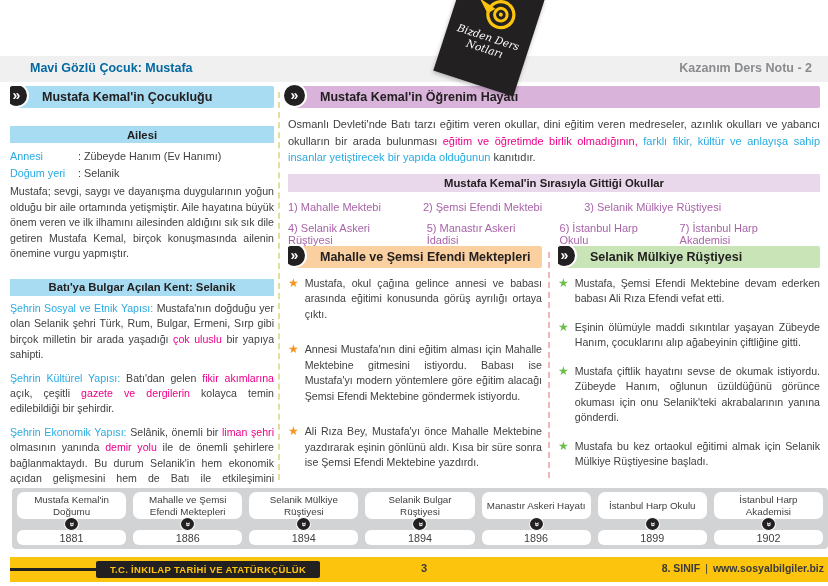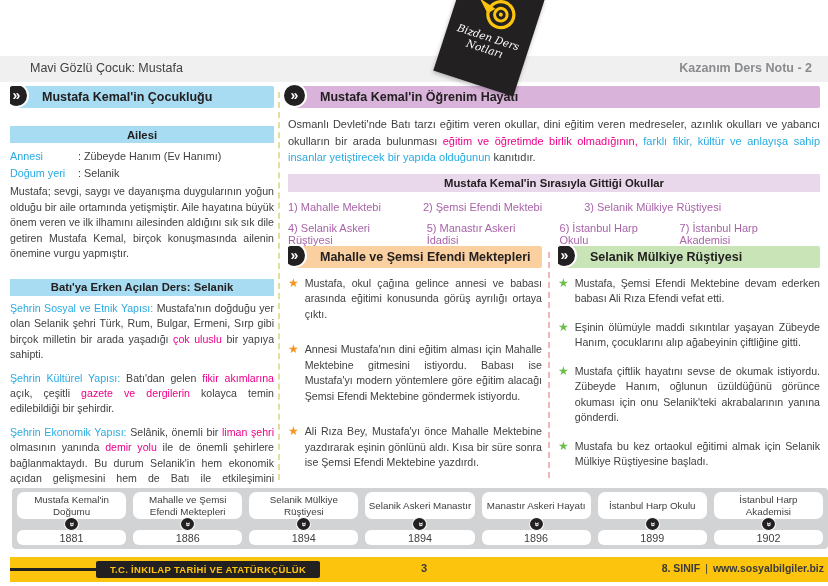--- a/index.html
+++ b/index.html
@@ -9,21 +9,21 @@
 
   
   .topbar { position:absolute; left:0; top:0; width:828px; height:56px; background:#fdc40d; }
   .title-wrap { position:absolute; left:0; top:16px; display:flex; align-items:center; }
   .title-bars { display:flex; flex-direction:column; gap:4px; margin-right:8px; }
   .title-bars i { display:block; width:27px; height:7px; background:#2b2a2a; }
   .page-title { font-size:21px; font-weight:bold; color:#363435; letter-spacing:.2px; }
   .unit { position:absolute; right:16px; top:17px; font-size:17.5px; font-weight:bold; color:#2f2e2e; }
 
   .substrip { position:absolute; left:0; top:56px; width:828px; height:26px; background:#f0f0f1; }
-  .substrip .left  { position:absolute; left:30px; top:5px; font-size:12.5px; font-weight:normal; color:#404040; }
+  .substrip .left  { position:absolute; left:30px; top:5px; font-size:12.5px; font-weight:bold; color:#0369a1; }
   .substrip .right { position:absolute; right:16px; top:5px; font-size:12.5px; font-weight:bold; color:#8a8b8d; }
 
   
   .badge { position:absolute; left:447px; top:-16px; width:84px; height:102px; background:#232021;
     transform:rotate(18deg); z-index:5; display:flex; flex-direction:column; align-items:center;
     box-shadow:0 2px 4px rgba(0,0,0,.25); }
   .badge svg { margin-top:12px; }
   .badge-text { margin-top:3px; text-align:center; color:#fff; font-family:"DejaVu Serif", serif;
     font-style:italic; font-size:10.5px; line-height:1.15; }
 
@@ -127,21 +127,21 @@
     <div class="mini-bar">Ailesi</div>
     <div class="kv">
       <span class="k">Annesi</span>
       <span class="v">: Zübeyde Hanım (Ev Hanımı)</span>
     </div>
     <div class="kv">
       <span class="k">Doğum yeri</span>
       <span class="v">: Selanik</span>
     </div>
     <p class="para">Mustafa; sevgi, saygı ve dayanışma duygularının yoğun olduğu bir aile ortamında yetişmiştir. Aile hayatına büyük önem veren ve ilk ilhamını ailesinden aldığını sık sık dile getiren Mustafa Kemal, birçok konuşmasında ailenin önemine vurgu yapmıştır.</p>
-    <div class="mini-bar">Batı'ya Erken Açılan Ders: Selanik</div>
+    <div class="mini-bar">Batı'ya Bulgar Açılan Kent: Selanik</div>
     <p class="para"><span class="seg-cyan">Şehrin Sosyal ve Etnik Yapısı: </span><span>Mustafa'nın doğduğu yer olan Selanik şehri Türk, Rum, Bulgar, Ermeni, Sırp gibi birçok milletin bir arada yaşadığı </span><span class="seg-pink">çok uluslu</span><span> bir yapıya sahipti.</span></p>
     <p class="para"><span class="seg-cyan">Şehrin Kültürel Yapısı: </span><span>Batı'dan gelen </span><span class="seg-pink">fikir akımlarına</span><span> açık, çeşitli </span><span class="seg-pink">gazete ve dergilerin</span><span> kolayca temin edilebildiği bir şehirdir.</span></p>
     <p class="para"><span class="seg-cyan">Şehrin Ekonomik Yapısı: </span><span>Selânik, önemli bir </span><span class="seg-pink">liman şehri</span><span> olmasının yanında </span><span class="seg-pink">demir yolu</span><span> ile de önemli şehirlere bağlanmaktaydı. Bu durum Selanik'in hem ekonomik açıdan gelişmesini hem de Batı ile etkileşimini kolaylaştırmıştır.</span></p>
   </div>
 
   <div class="vdiv-left"></div>
 
   <div class="right-top">
     <div class="sec-head">
       <span class="sec-circle">»</span>
@@ -222,21 +222,21 @@
       <div class="tl-year">1886</div>
     </div>
     <div class="tl-item">
       <div class="tl-label">Selanik Mülkiye Rüştiyesi</div>
       <div class="tl-circle">
           <span>»</span>
         </div>
       <div class="tl-year">1894</div>
     </div>
     <div class="tl-item">
-      <div class="tl-label">Selanik Askeri Manastır</div>
+      <div class="tl-label">Selanik Bulgar Rüştiyesi</div>
       <div class="tl-circle">
           <span>»</span>
         </div>
       <div class="tl-year">1894</div>
     </div>
     <div class="tl-item">
       <div class="tl-label">Manastır Askeri Hayatı</div>
       <div class="tl-circle">
           <span>»</span>
         </div>

